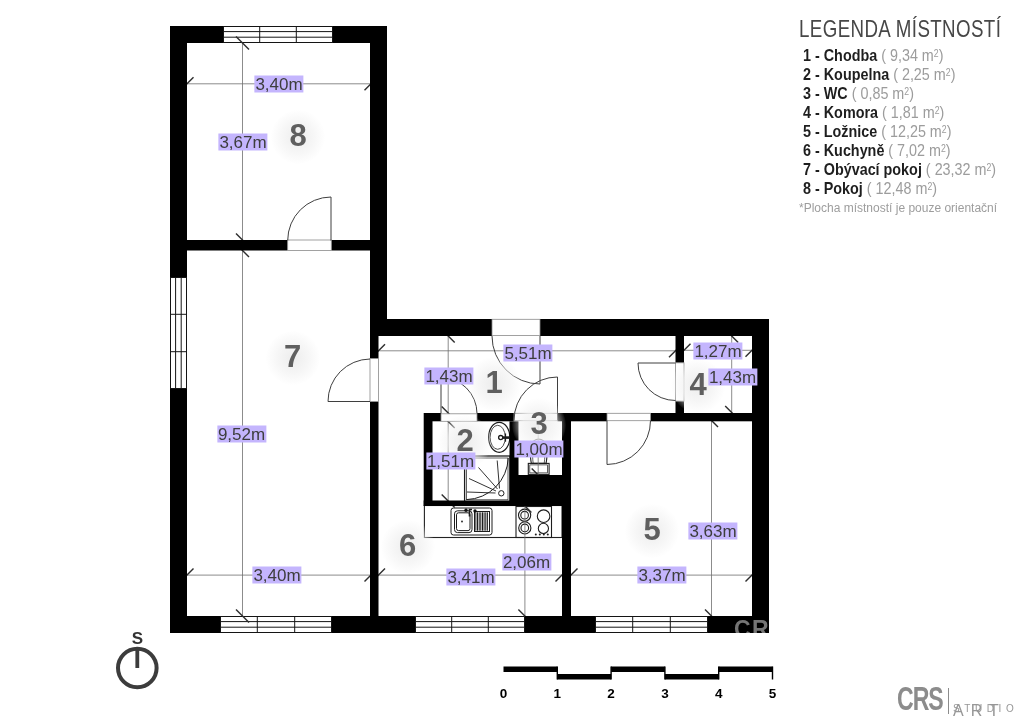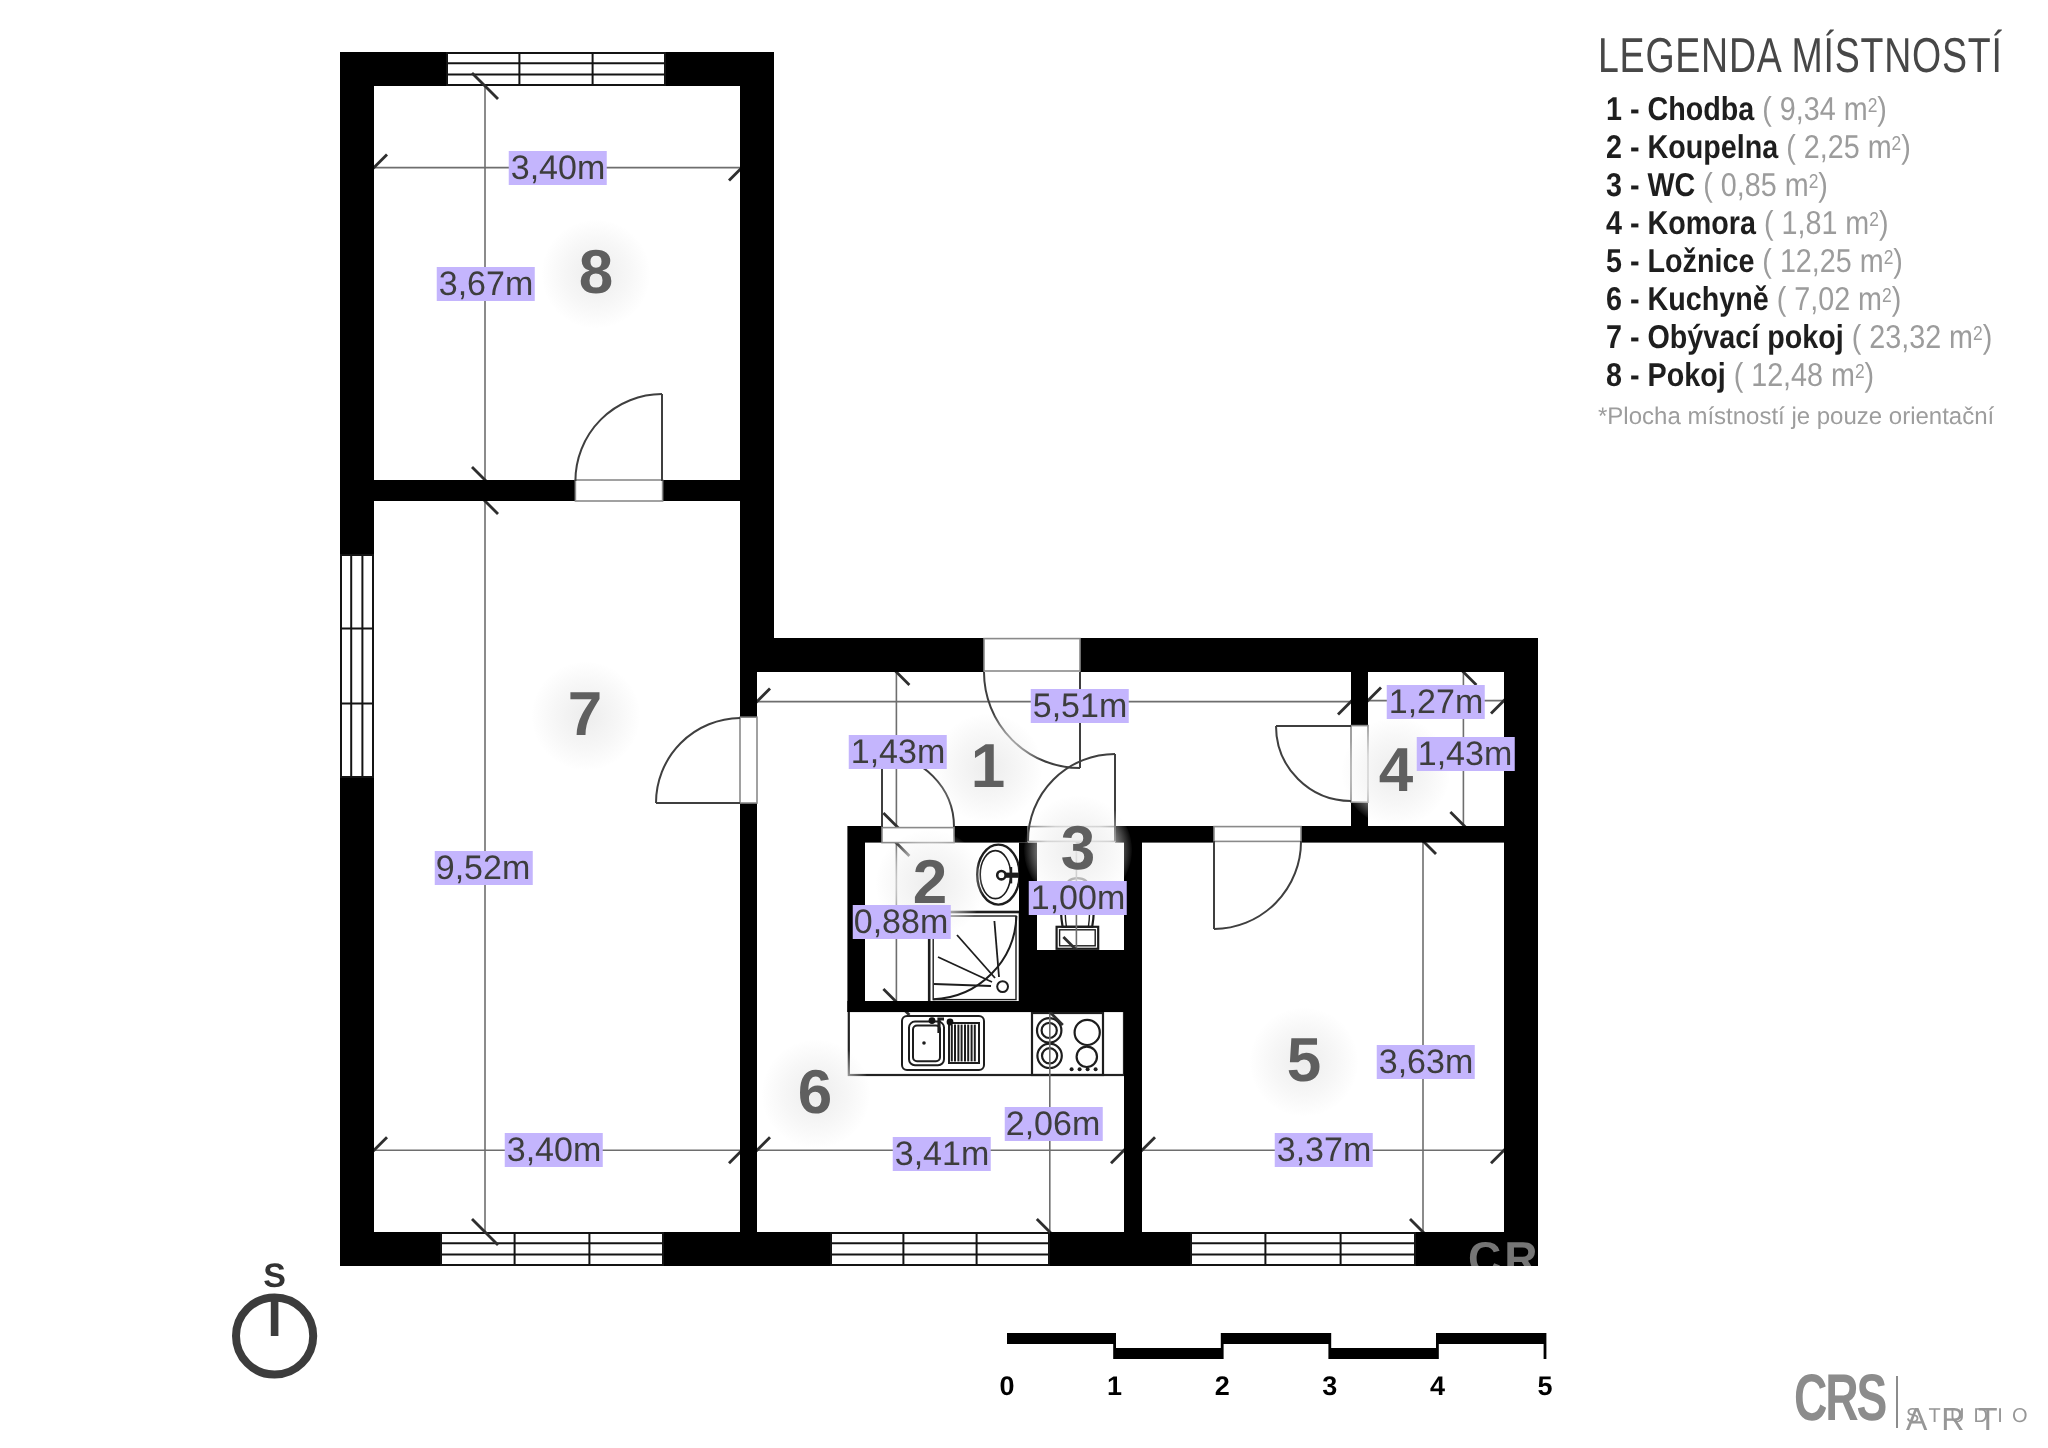--- a/index.html
+++ b/index.html
@@ -371,29 +371,29 @@
 <div class="dim" style="left:277px;top:575px;">3,40m</div>
 
 <div class="dim" style="left:471px;top:576.5px;">3,41m</div>
 
 <div class="dim" style="left:526.5px;top:562px;">2,06m</div>
 
 <div class="dim" style="left:662px;top:575px;">3,37m</div>
 
 <div class="dim" style="left:713px;top:520px;margin-top:11px;">3,63m</div>
 
-<div class="dim" style="left:528px;top:352.5px;margin-left:12px;">5,51m</div>
+<div class="dim" style="left:528px;top:352.5px;">5,51m</div>
 
 <div class="dim" style="left:449px;top:375.5px;">1,43m</div>
 
 <div class="dim" style="left:718px;top:351px;">1,27m</div>
 
 <div class="dim" style="left:732.5px;top:376.5px;">1,43m</div>
 
-<div class="dim" style="left:450.5px;top:461px;">0,88m</div>
+<div class="dim" style="left:450.5px;top:461px;">1,51m</div>
 
 <div class="dim" style="left:539px;top:448.5px;">1,00m</div>
 
 <div style="position:absolute;left:708px;top:616px;width:61px;height:17px;overflow:hidden;">
       <div style="position:absolute;left:26px;top:2px;font-size:23px;font-weight:bold;color:#757575;letter-spacing:1.5px;line-height:23px;">CRS</div>
     </div>
 
 <div style="position:absolute;left:799px;top:14.5px;font-size:24.5px;color:#383838;letter-spacing:0.5px;white-space:nowrap;transform:scaleX(0.765);transform-origin:0 0;color:#474747;">LEGENDA MÍSTNOSTÍ</div>
 
 <div class="lgrow" style="top:45.5px;">1 - Chodba <span class="ar">( 9,34 m<sup>2</sup>)</span></div>

